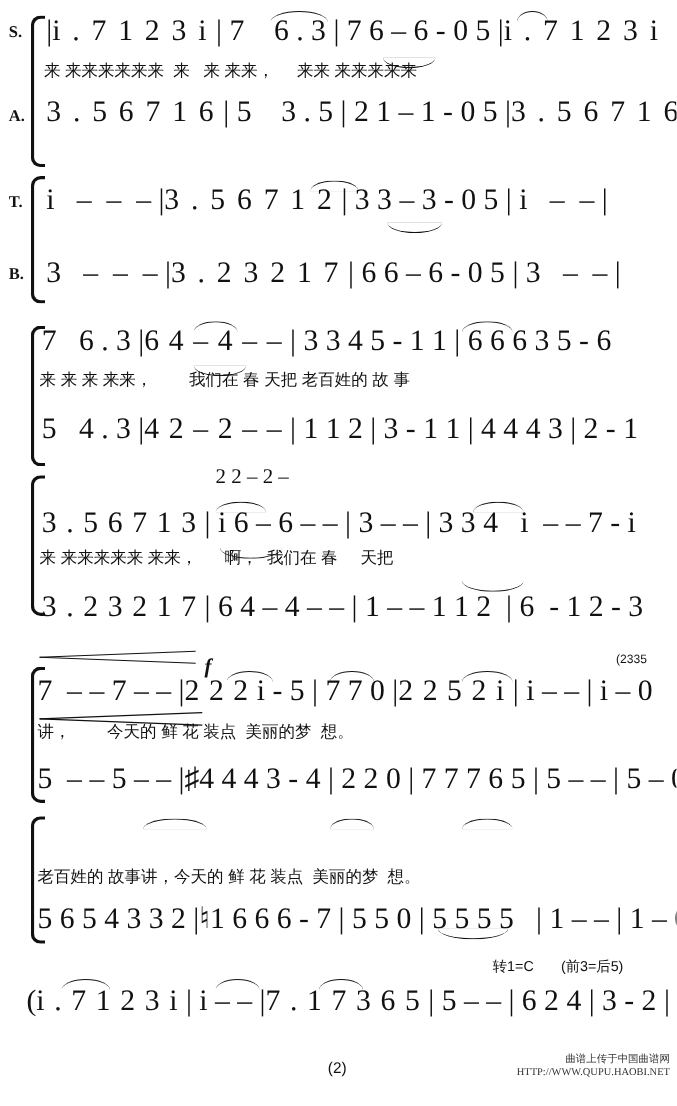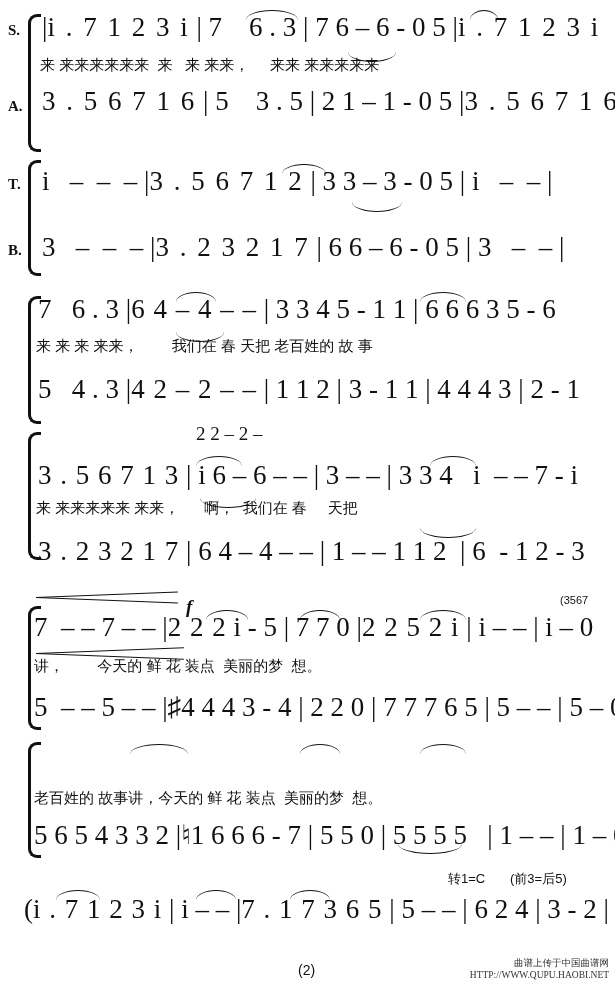--- a/index.html
+++ b/index.html
@@ -141,21 +141,21 @@
 
   <div class="slur" style="left:176px;top:292px;width:40px;"></div>
   <div class="slur down" style="left:176px;top:332px;width:48px;"></div>
   <div class="slur" style="left:420px;top:292px;width:46px;"></div>
   <div class="slur" style="left:196px;top:456px;width:46px;"></div>
   <div class="slur down" style="left:200px;top:498px;width:56px;"></div>
   <div class="slur" style="left:430px;top:456px;width:46px;"></div>
   <div class="slur down" style="left:420px;top:528px;width:56px;"></div>
 
   <div class="dyn" style="left:186px;top:596px;">f</div>
-  <div class="tiny abs" style="left:560px;top:594px;">(3567</div>
+  <div class="tiny abs" style="left:560px;top:594px;">(2335</div>
 
   <div class="hair cresc" style="left:36px;top:592px;width:142px;"></div>
   <div class="hair dim" style="left:36px;top:648px;width:148px;"></div>
 
   <div class="brace" style="left:28px;top:606px;height:118px;"></div>
 
   <div class="num abs" style="left:34px;top:614px;">7&nbsp; – – 7 – – |<span style="letter-spacing:1px;">2 2 2</span> i - 5 | 7 7 0 |<span style="letter-spacing:1px;">2 2 5 2 i</span> | i – – | i – 0</div>
   <div class="lyr abs" style="left:34px;top:658px;">讲，        今天的 鲜 花 装点  美丽的梦  想。</div>
 
   <div class="num abs" style="left:34px;top:694px;">5&nbsp; – – 5 – – |<span style="letter-spacing:0px;">♯4 4 4 3 - 4</span> | 2 2 0 | 7 7 7 6 5 | 5 – – | 5 – 0</div>

